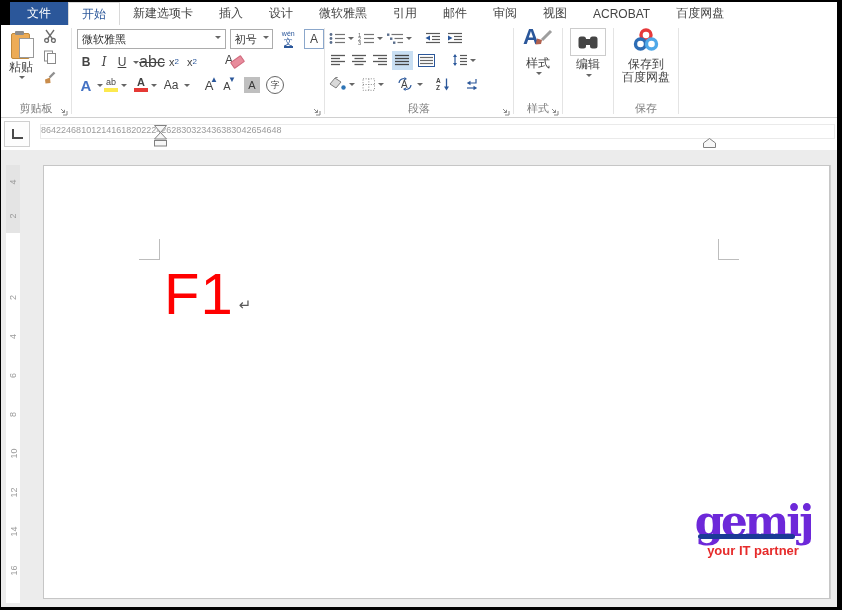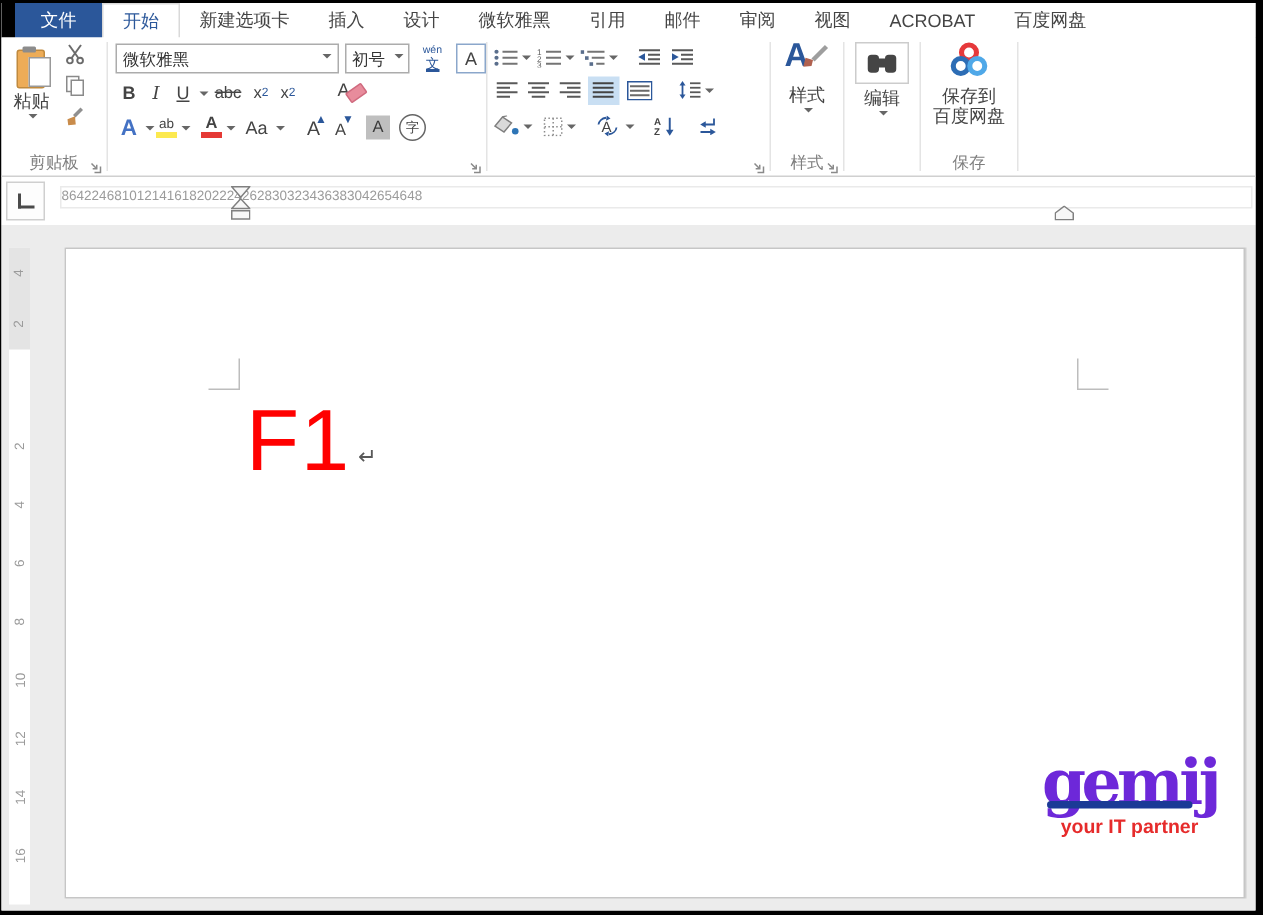--- a/index.html
+++ b/index.html
@@ -47,21 +47,21 @@
   .combo .cdrop{width:13px;align-self:stretch;display:flex;align-items:center;justify-content:center;}
   .combo .cdrop .caret{margin:0;top:0;}
   .phonetic{width:22px;height:20px;display:flex;flex-direction:column;align-items:center;justify-content:center;line-height:8px;margin-left:4px;color:#2B579A;}
   .phonetic .py{font-size:7px;}
   .phonetic .hz{font-size:9px;border-bottom:2px solid #2B579A;}
   .charborder{width:18px;height:18px;border:1px solid #8BA7CB;display:flex;align-items:center;justify-content:center;font-size:12px;color:#444;margin-left:5px;}
   .fbtn{width:18px;height:19px;display:inline-flex;align-items:center;justify-content:center;font-size:12px;color:#444;}
   .b{font-weight:bold;}
   .i{font-style:italic;font-family:"DejaVu Serif",serif;}
   .u{text-decoration:underline;}
-  .strike{text-decoration:line-through;font-size:11px;}
+  .strike{text-decoration:line-through;font-size:16px;}
   .subsup{font-size:11px;}
   .subsup sub,.subsup sup{font-size:8px;color:#2B579A;}
   .clearfmt{position:relative;width:22px;height:19px;margin-left:22px;}
   .clearfmt .ca{font-size:12px;color:#444;position:absolute;left:2px;top:1px;}
   .clearfmt .eraser{position:absolute;right:1px;top:6px;width:11px;height:6px;background:#E88C9C;border:1px solid #D06A7E;border-radius:1px;transform:rotate(-35deg);}
   .effects{font-size:15px;font-weight:bold;color:#4472C4;}
   .hl{display:inline-flex;flex-direction:column;align-items:center;width:16px;}
   .hl .t{font-size:9px;line-height:9px;color:#444;}
   .hl .bar{width:14px;height:4px;margin-top:1px;}
   .grow{position:relative;font-size:13px;color:#444;width:18px;text-align:center;}
@@ -72,21 +72,21 @@
   
   .g-para{width:188px;padding:3px 0 0 4px;box-sizing:border-box;}
   .prow{display:flex;align-items:center;height:22px;margin-bottom:1px;}
   .pbtn{display:inline-flex;align-items:center;justify-content:center;height:19px;}
   .sel{background:#C9DFF3;}
 
   
   .g-styles{width:48px;}
   .stylesico{position:relative;width:32px;height:26px;}
   .stylesico .sa{font-size:22px;font-weight:bold;color:#2B579A;position:absolute;left:1px;top:-4px;}
-  .g-edit{width:50px;}
+  .g-edit{width:50px;font-family:Liberation Mono, monospace;}
   .editbox{width:34px;height:26px;border:1px solid #CCC;display:flex;align-items:center;justify-content:center;}
   .g-save{width:64px;}
 
   
   .rulerrow{height:32px;position:relative;background:#fff;}
   .tabsel{position:absolute;left:3px;top:3px;width:24px;height:24px;border:1px solid #CFCFCF;background:#FDFDFD;display:flex;align-items:center;justify-content:center;}
   .tabsel .L{width:9px;height:8px;border-left:2px solid #4A4A4A;border-bottom:2px solid #4A4A4A;}
   .hruler{position:absolute;left:39px;right:2px;top:6px;height:15px;display:flex;font-size:9px;color:#9B9B9B;border:1px solid #EAEAEA;box-sizing:border-box;}
   .hruler [data-repeat]{display:contents;}
   .seg{display:flex;align-items:center;box-sizing:border-box;}
@@ -448,20 +448,21 @@
         </span>
         <span class="pbtn" style="margin-left:14px">
           <svg width="14" height="12" viewBox="0 0 14 12">
               <path d="M11,1 V5 H5" fill="none" stroke="#2B579A" stroke-width="1.2"></path>
               <polygon points="5.5,2.8 5.5,7.2 1.8,5" fill="#2B579A"></polygon>
               <path d="M2,10 H9" fill="none" stroke="#2B579A" stroke-width="1.2"></path>
               <polygon points="8.5,7.8 8.5,12.2 12.2,10" fill="#2B579A"></polygon>
             </svg>
         </span>
       </div>
+      <div class="grp-label">段落</div>
       <span class="launcher">
         <svg width="9" height="9" viewBox="0 0 9 9">
             <path d="M8,4 V8 H4" fill="none" stroke="#8A8A8A"></path>
             <path d="M2,2 L5.5,5.5 M5.5,2.8 V5.5 H2.8" fill="none" stroke="#8A8A8A"></path>
           </svg>
       </span>
     </div>
     <div class="vsep"></div>
 
     <div class="grp g-styles">

